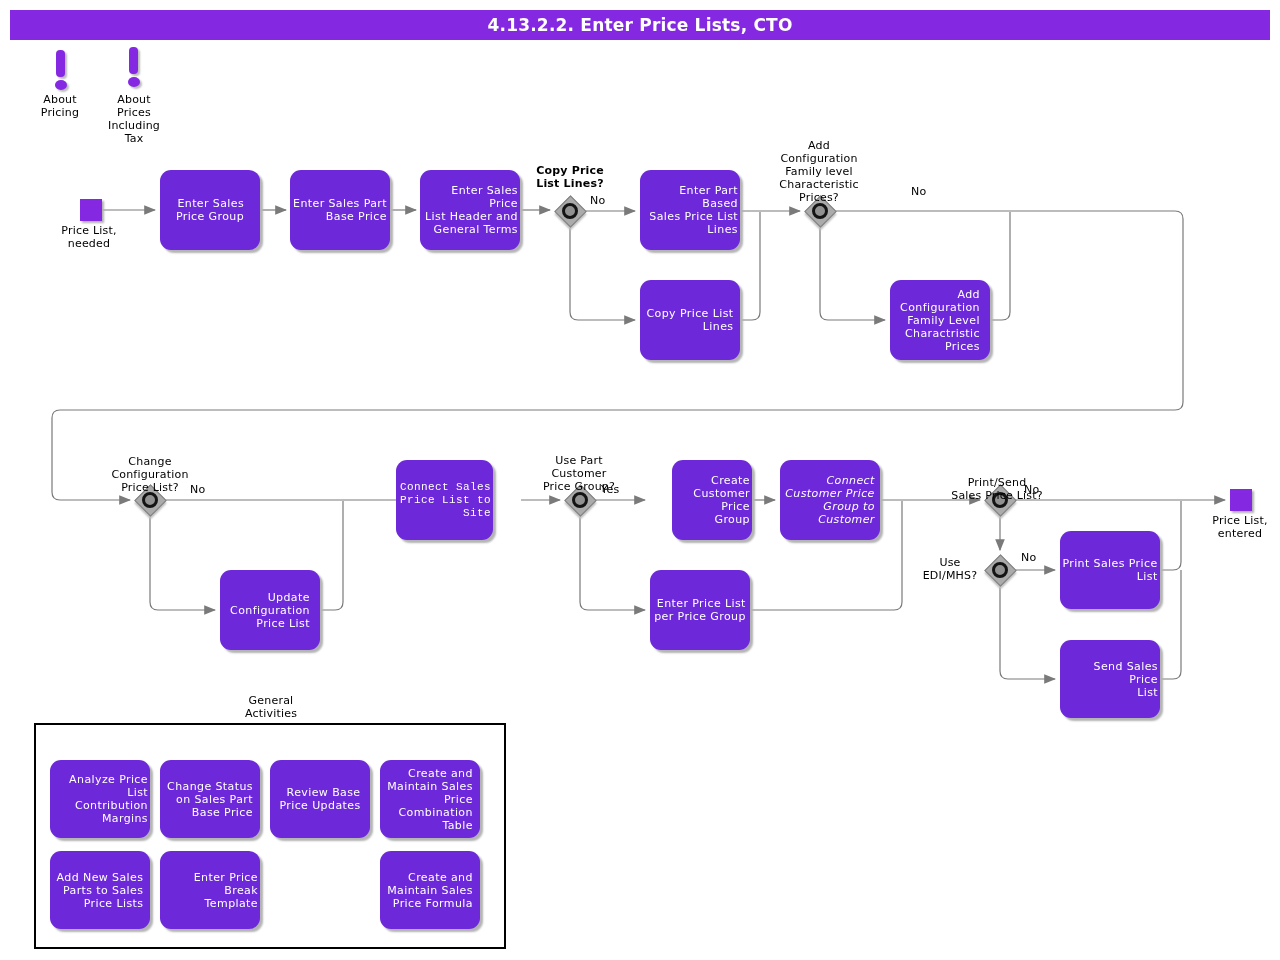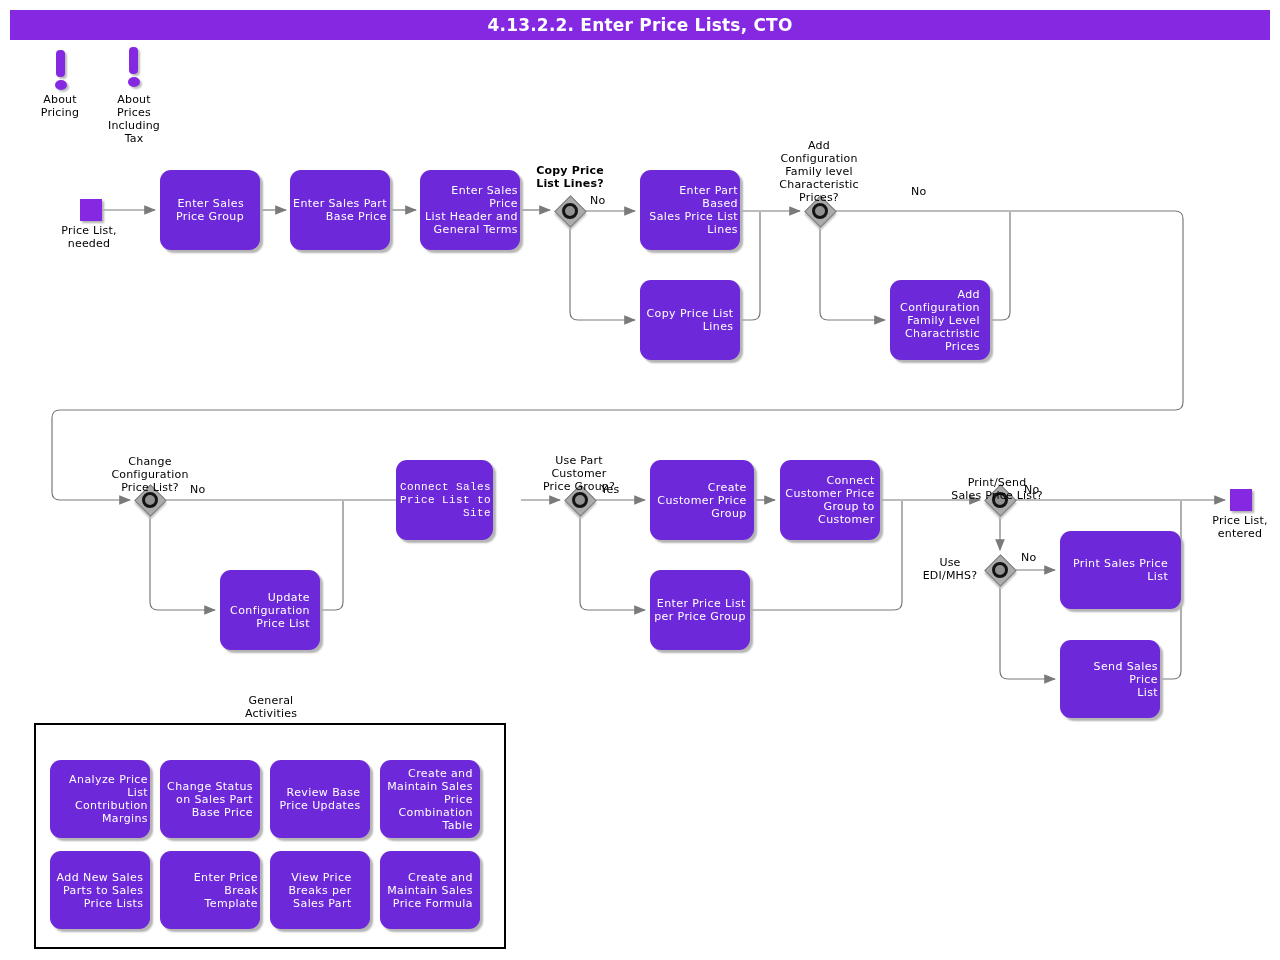--- a/index.html
+++ b/index.html
@@ -111,30 +111,30 @@
 Configuration
 Family Level
 Charactristic
 Prices</div>
 
   <div class="activity" style="left:220px;top:570px;width:100px;height:80px;">Update
 Configuration
 Price List</div>
   <div class="activity" style="left:396px;top:460px;width:97px;height:80px;font-family:Liberation Mono, monospace;">Connect Sales
 Price List to Site</div>
-  <div class="activity" style="left:650px;top:460px;width:104px;height:80px;">Create
+  <div class="activity" style="left:672px;top:460px;width:80px;height:80px;">Create
 Customer Price
 Group</div>
-  <div class="activity" style="left:780px;top:460px;width:100px;height:80px;">Connect
+  <div class="activity" style="left:780px;top:460px;width:100px;height:80px;font-style:italic;">Connect
 Customer Price
 Group to
 Customer</div>
   <div class="activity" style="left:650px;top:570px;width:100px;height:80px;">Enter Price List
 per Price Group</div>
-  <div class="activity" style="left:1060px;top:531px;width:121px;height:78px;">Print Sales Price
+  <div class="activity" style="left:1060px;top:531px;width:100px;height:78px;">Print Sales Price
 List</div>
   <div class="activity" style="left:1060px;top:640px;width:100px;height:78px;">Send Sales Price
 List</div>
 
   <div class="diamond" style="left:555px;top:196px;">
     <div class="shape"></div>
     <div class="ring"></div>
   </div>
   <div class="diamond" style="left:805px;top:196px;">
     <div class="shape"></div>
@@ -197,20 +197,17 @@
   <div class="activity" style="left:380px;top:760px;width:100px;height:78px;">Create and
 Maintain Sales
 Price
 Combination
 Table</div>
   <div class="activity" style="left:50px;top:851px;width:100px;height:78px;">Add New Sales
 Parts to Sales
 Price Lists</div>
   <div class="activity" style="left:160px;top:851px;width:100px;height:78px;">Enter Price Break
 Template</div>
-  <div class="activity" style="left:270px;top:851px;width:100px;height:78px;">View Price
-Breaks per
-Sales Part</div>
   <div class="activity" style="left:380px;top:851px;width:100px;height:78px;">Create and
 Maintain Sales
 Price Formula</div>
 
 </div>
 
 </body></html>

